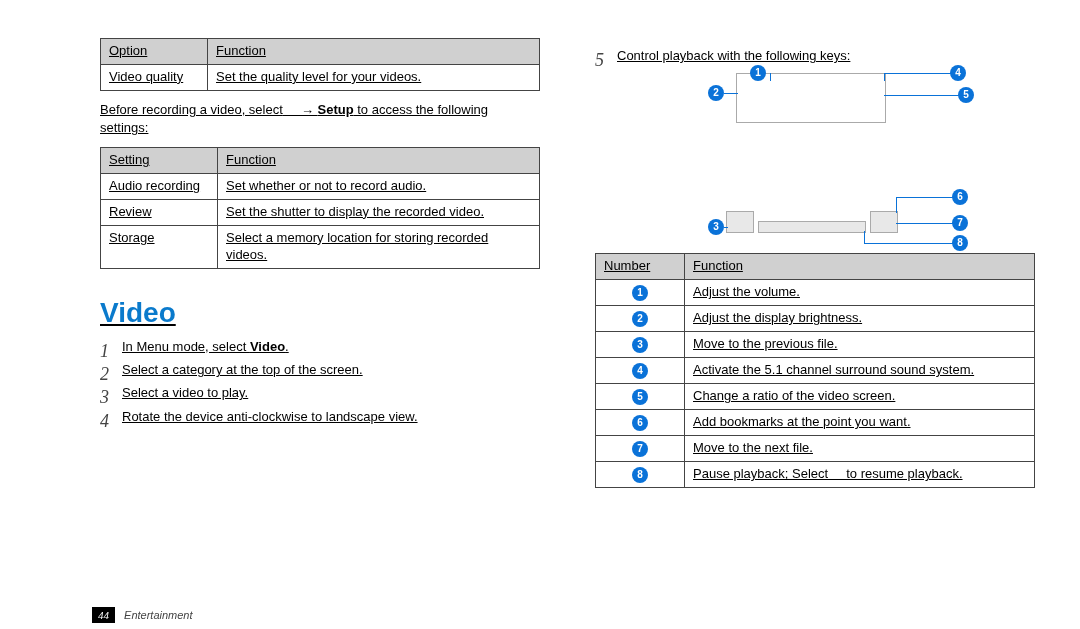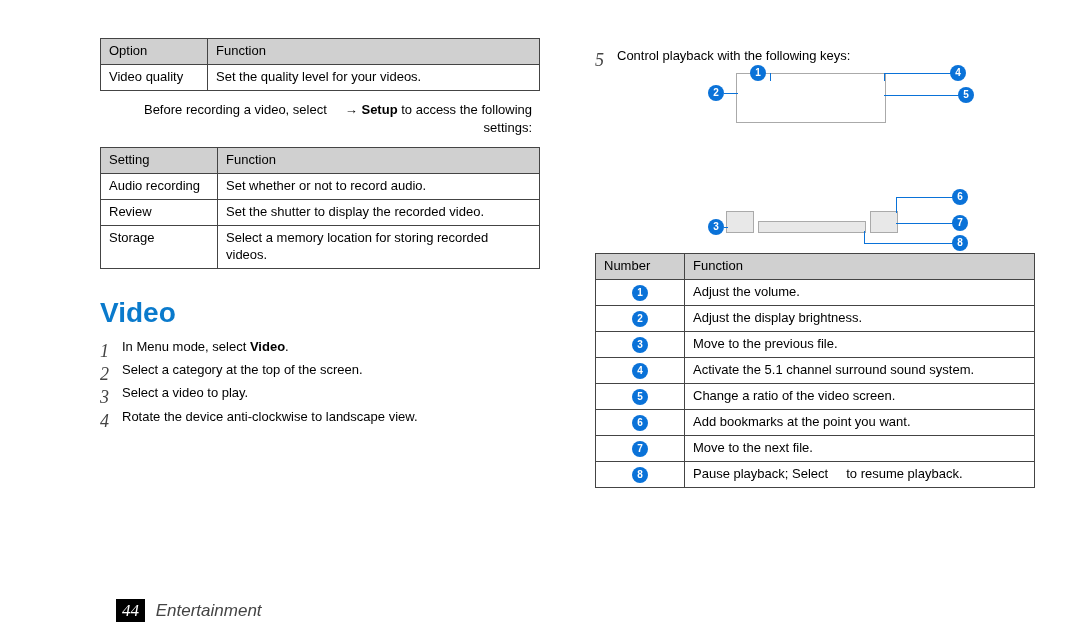--- a/index.html
+++ b/index.html
@@ -1,28 +1,28 @@
 <!DOCTYPE html>
 <html><head>
 <meta charset="utf-8">
 <style>
   html,body{margin:0;padding:0;background:#fff;font-family:"Segoe UI",Arial,sans-serif;color:#000;}
   .page{width:1080px;height:629px;position:relative;box-sizing:border-box;}
-  .col{position:absolute;top:38px;box-sizing:border-box;}
+  .col{position:absolute;top:38px;box-sizing:border-box;text-decoration:underline;}
   .col-left{left:100px;width:440px;}
   .col-right{left:595px;width:440px;}
   table{border-collapse:collapse;width:100%;font-size:13px;}
   table td{border:1px solid #444;padding:4px 8px;vertical-align:top;line-height:1.3;}
   tr.hdr td{background:#d0d0d0;}
-  .para{font-size:13px;margin:10px 8px;line-height:1.4;text-align:right;}
+  .para{font-size:13px;margin:10px 0;line-height:1.4;}
   .h1{font-size:28px;color:#0a7acc;font-weight:600;margin-top:28px;margin-bottom:2px;}
   .steps{list-style:none;padding:0;margin:6px 0;}
   .steps li{font-size:13px;line-height:1.8;position:relative;padding-left:22px;}
   .steps li .stepnum{position:absolute;left:0;top:0;font-family:Georgia,"Times New Roman",serif;font-style:italic;font-size:18px;color:#444;}
-  .footer{position:absolute;bottom:8px;left:92px;font-size:17px;margin-left:24px;}
+  .footer{position:absolute;bottom:8px;left:92px;font-size:11px;}
   .footer .pnum{background:#000;color:#fff;padding:2px 6px;font-style:italic;font-family:Georgia,serif;}
   .footer .chap{font-style:italic;color:#444;margin-left:6px;}
   .circ{display:inline-block;width:16px;height:16px;border-radius:50%;background:#0a72d8;color:#fff;font-size:10px;font-weight:700;text-align:center;line-height:16px;}
   .circ-cell{text-align:center;}
   .diagram{position:relative;width:330px;height:170px;margin:4px auto 10px auto;}
   .diagram .box{position:absolute;border:1px solid #aaa;}
   .diagram .tbox{left:86px;top:0;width:148px;height:48px;}
   .diagram .lbox{left:76px;top:138px;width:26px;height:20px;background:#e8e8e8;}
   .diagram .mbox1{left:108px;top:148px;width:106px;height:10px;background:#e8e8e8;}
   .diagram .rbox{left:220px;top:138px;width:26px;height:20px;background:#e8e8e8;}

